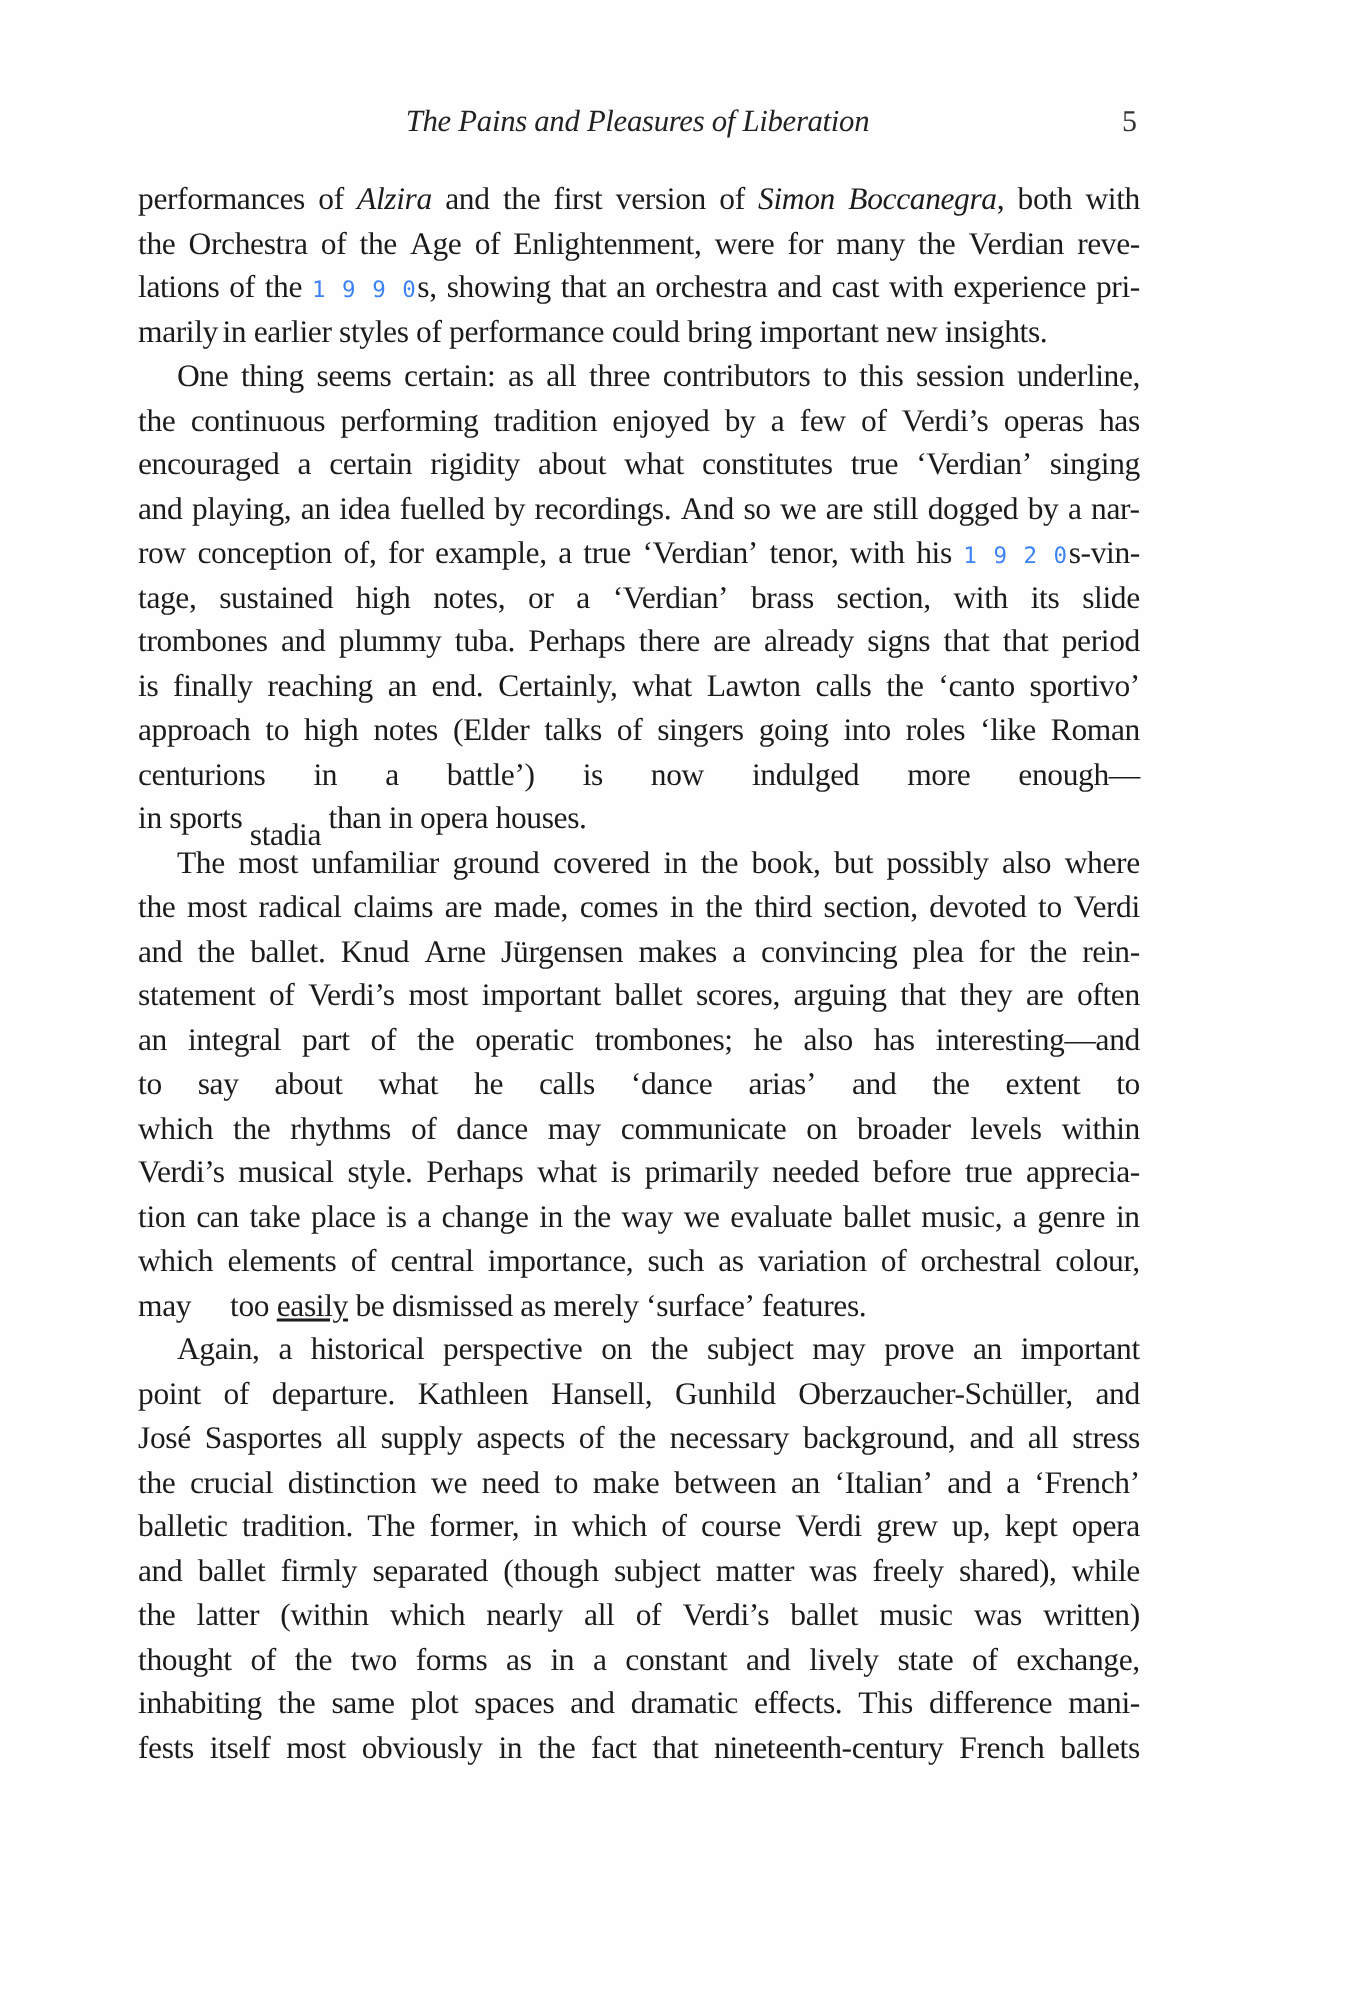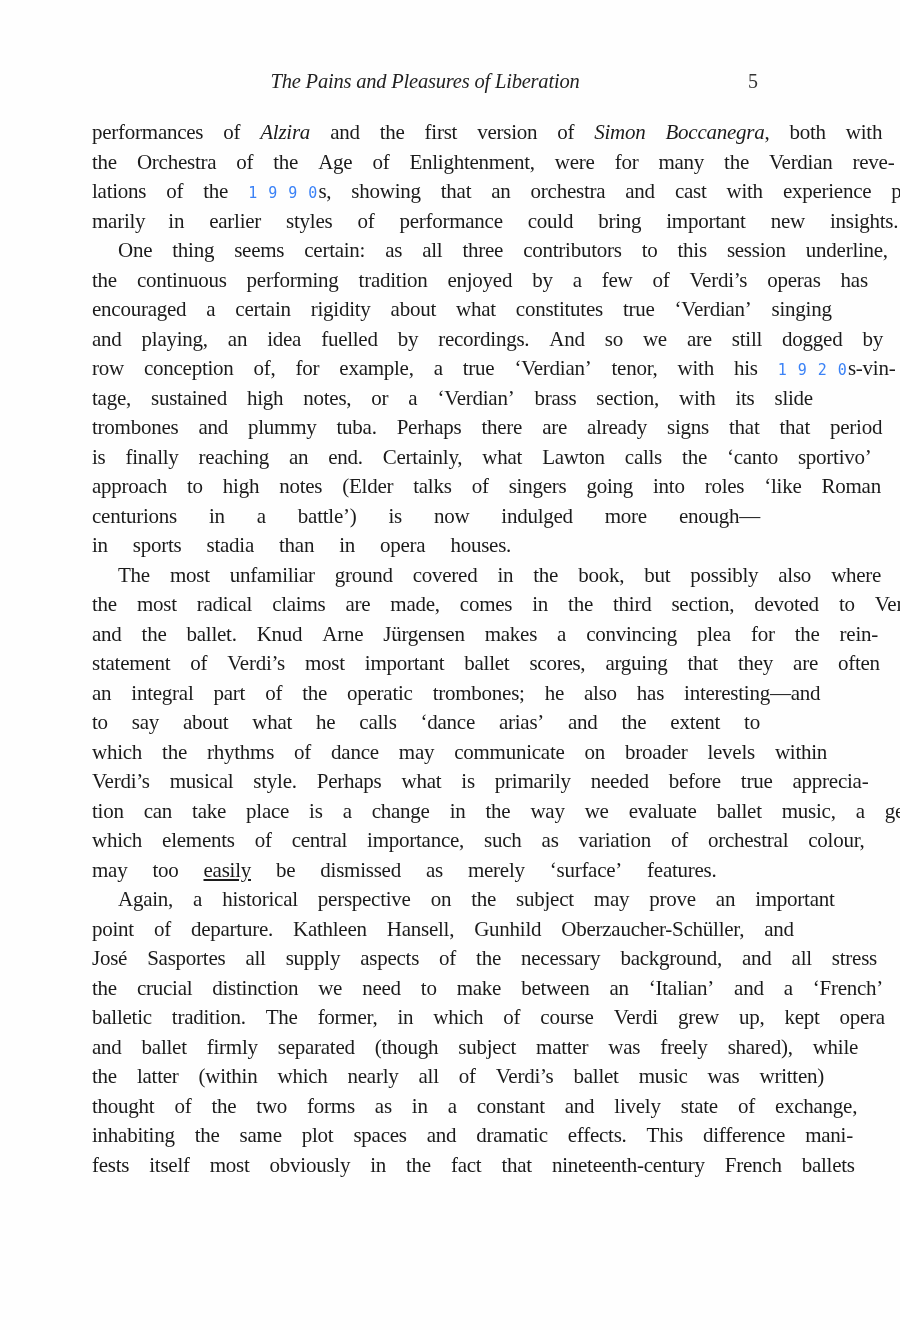--- a/index.html
+++ b/index.html
@@ -2,21 +2,21 @@
 <html><head>
 <meta charset="utf-8">
 <style>
   html, body { margin: 0; padding: 0; background: #ffffff; }
   body { width: 900px; height: 1330px; position: relative; overflow: hidden; }
   .page { position: absolute; left: 0; top: 0; width: 900px; height: 1330px; background: #fefefe; color: #1a1a1a; font-family: "Liberation Serif", "DejaVu Serif", serif; }
   .running-head { position: absolute; top: 70px; left: 92px; width: 666px; height: 30px; }
   .running-title { position: absolute; left: 0; right: 0; text-align: center; font-style: italic; font-size: 20.5px; letter-spacing: -0.2px; color: #222; }
   .page-number { position: absolute; right: 0; top: 0; font-size: 20px; color: #333; }
   .body-text { position: absolute; left: 92px; top: 118px; width: 668px; }
-  .line { height: 29.5px; line-height: 29.5px; font-size: 21px; white-space: nowrap; display: flex; justify-content: space-between; color: #1b1b1b; letter-spacing: -0.25px; gap: 20px; }
+  .line { height: 29.5px; line-height: 29.5px; font-size: 21px; white-space: nowrap; display: flex; justify-content: space-between; color: #1b1b1b; letter-spacing: -0.25px; }
   .line.last { justify-content: flex-start; }
   .line.indent { padding-left: 26px; }
   .line span.w { display: inline-block; }
   .mono { font-family: "DejaVu Sans Mono", monospace; font-size: 15px; color: #3b82f6; letter-spacing: 1px; }
   em { font-style: italic; }
 </style>
 </head>
 <body>
 
 <div class="page">
@@ -221,21 +221,21 @@
           <span class="w"><span>battle’)</span></span>
           <span class="w"><span>is</span></span>
           <span class="w"><span>now</span></span>
           <span class="w"><span>indulged</span></span>
           <span class="w"><span>more</span></span>
           <span class="w"><span>enough—</span></span>
         </div>
         <div class="line last">
           <span class="w" style="margin-right: 5px;"><span>in</span></span>
           <span class="w" style="margin-right: 5px;"><span>sports</span></span>
-          <span class="w" style="margin-right: 5px;"><span>stadia</span></span>
+          <span class="w" style="margin-right: 5px; margin-top: 11px;"><span>stadia</span></span>
           <span class="w" style="margin-right: 5px;"><span>than</span></span>
           <span class="w" style="margin-right: 5px;"><span>in</span></span>
           <span class="w" style="margin-right: 5px;"><span>opera</span></span>
           <span class="w"><span>houses.</span></span>
         </div>
       </div>
       <div>
         <div class="line indent">
           <span class="w"><span>The</span></span>
           <span class="w"><span>most</span></span>
@@ -375,21 +375,21 @@
           <span class="w"><span>importance,</span></span>
           <span class="w"><span>such</span></span>
           <span class="w"><span>as</span></span>
           <span class="w"><span>variation</span></span>
           <span class="w"><span>of</span></span>
           <span class="w"><span>orchestral</span></span>
           <span class="w"><span>colour,</span></span>
         </div>
         <div class="line last">
           <span class="w" style="margin-right: 5px;"><span>may</span></span>
-          <span class="w" style="margin-right: 5px;"><span>too</span></span>
+          <span class="w" style="margin-right: 5px; margin-left: 21px;"><span>too</span></span>
           <span class="w" style="margin-right: 5px; text-decoration: underline;"><span>easily</span></span>
           <span class="w" style="margin-right: 5px;"><span>be</span></span>
           <span class="w" style="margin-right: 5px;"><span>dismissed</span></span>
           <span class="w" style="margin-right: 5px;"><span>as</span></span>
           <span class="w" style="margin-right: 5px;"><span>merely</span></span>
           <span class="w" style="margin-right: 5px;"><span>‘surface’</span></span>
           <span class="w"><span>features.</span></span>
         </div>
       </div>
       <div>

